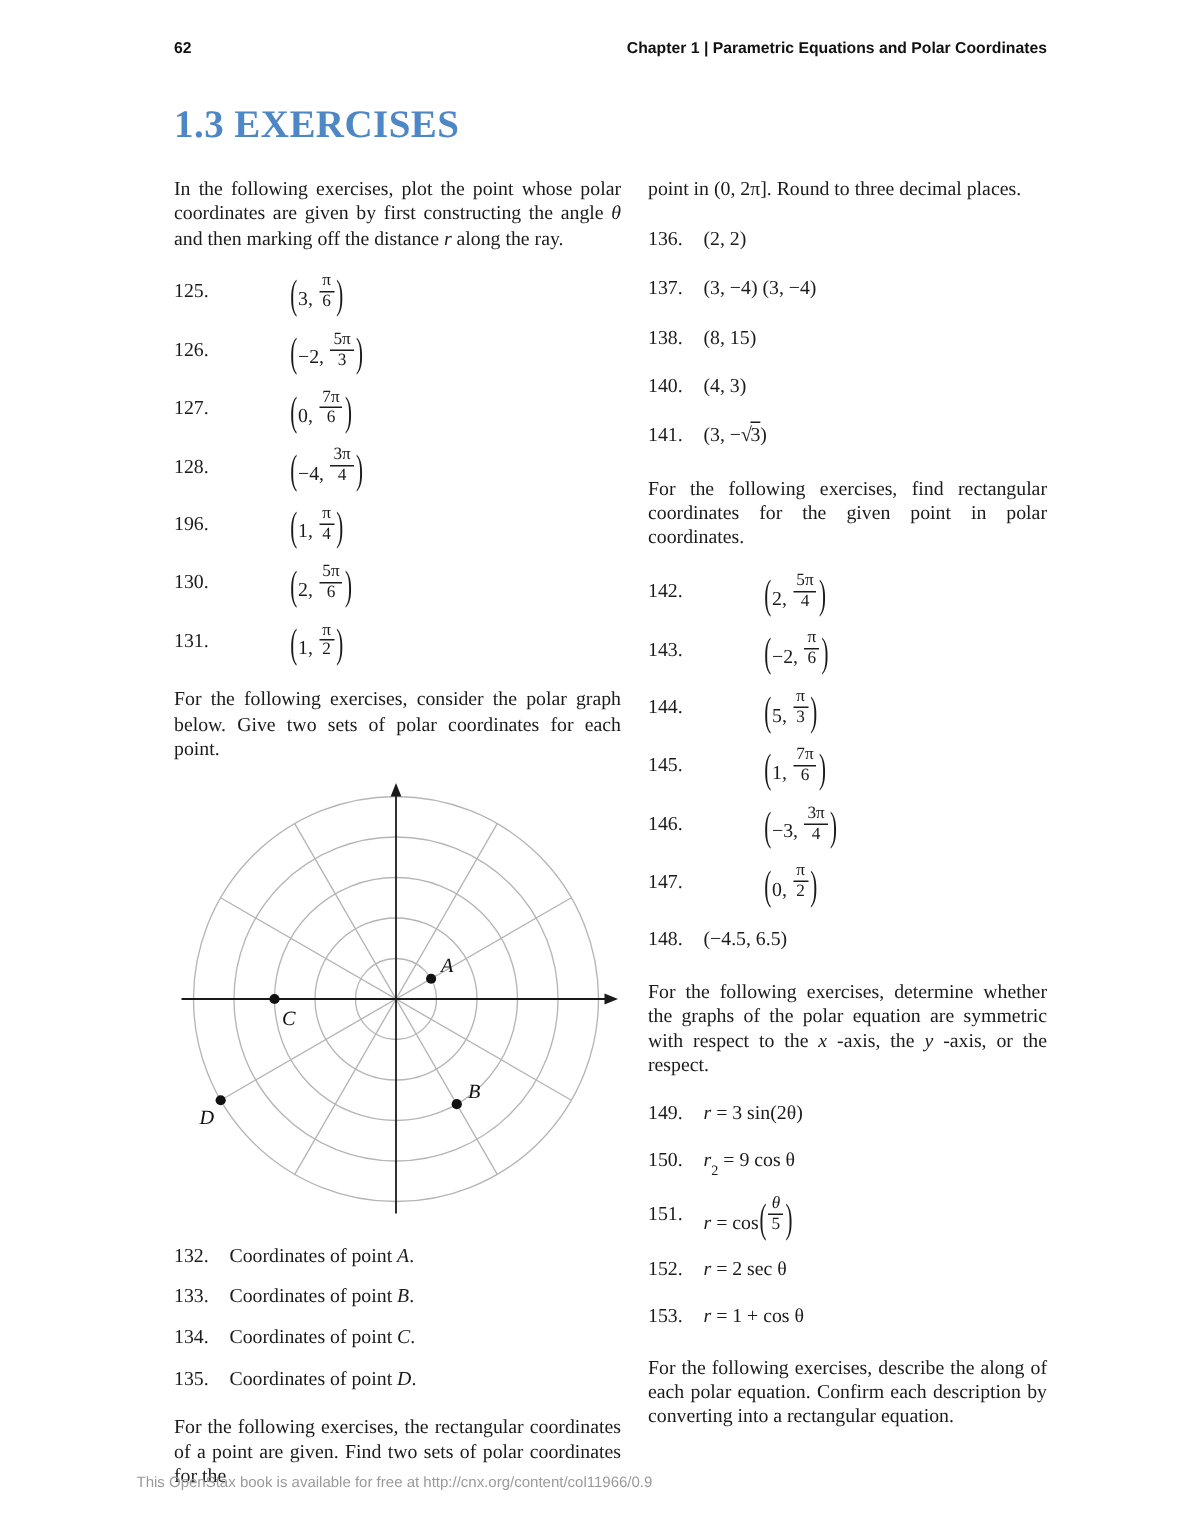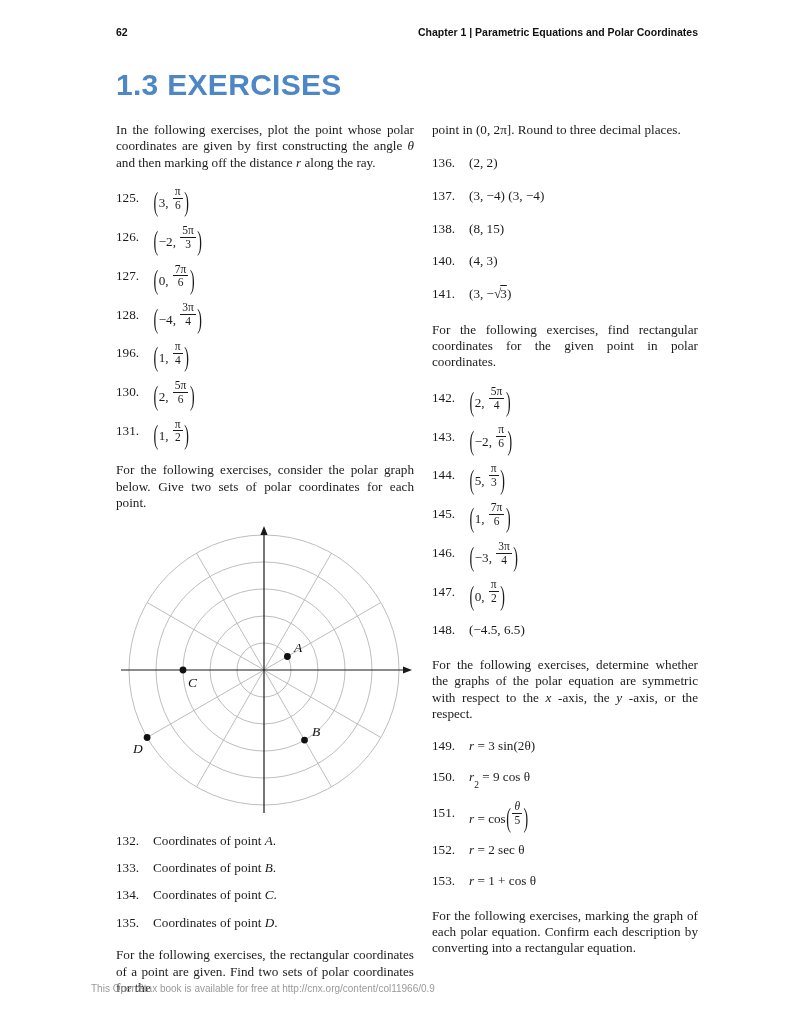--- a/index.html
+++ b/index.html
@@ -1,30 +1,30 @@
 <!DOCTYPE html>
 <html><head>
 <meta charset="utf-8">
 <style>
   html,body{margin:0;padding:0;background:#ffffff;}
   body{width:791px;height:1024px;overflow:hidden;font-family:"Liberation Serif",serif;color:#1b1b1b;}
   .page{position:relative;width:791px;height:1024px;box-sizing:border-box;padding:26px 93px 0 116px;}
   .hdr{display:flex;justify-content:space-between;align-items:baseline;font-family:"Liberation Sans",sans-serif;font-size:10.5px;font-weight:bold;color:#111;}
-  .title{font-family:Liberation Sans, sans-serif;font-weight:bold;font-size:30px;letter-spacing:.3px;margin:30px 0 20px 0;}
+  .title{font-family:Liberation Serif, serif;font-weight:bold;font-size:26px;letter-spacing:.3px;margin:30px 0 20px 0;}
   .cols{display:flex;gap:18px;}
   .col{font-size:13.2px;line-height:1.24;}
   .col.left{width:298px;}
   .col.right{width:290px;}
   .para{text-align:justify;margin:0 0 14px 0;}
   .it{font-style:italic;}
   .ex-list{margin:0;}
   .ex-row{display:flex;align-items:center;margin:15px 0;}
   .ex-row.simple{margin:16.5px 0;}
   .ex-row.pt{margin:11px 0;}
-  .ex-row.tall{margin:12px 0;}
+  .ex-row.tall{margin:12px 0;gap:40px;}
   .ex-row.eq{margin:15px 0;}
   .ex-no{flex:none;width:37px;}
   .math{display:inline-flex;align-items:flex-end;white-space:pre;}
   .frac{display:inline-block;vertical-align:middle;text-align:center;font-size:11.5px;line-height:1.12;margin:0 1px;}
   .fnum{display:block;padding:0 2px;}
   .fnum:not(:empty){border-bottom:1px solid #1b1b1b;}
   .fden{display:block;}
   .bigp{display:inline-block;transform:scaleY(1.95);transform-origin:center;font-size:14px;padding:0 .5px;}
   .sup{font-size:9.5px;vertical-align:super;line-height:0;}
   .rad:not(:empty){text-decoration:overline;}
@@ -262,19 +262,19 @@
     <span class="ex-no">152.</span>
     <span class="math"><span class="it">r</span><span class="sup"></span><span> = 2 sec θ</span><span class="bigp"></span><span class="frac"><span class="fnum it"></span><span class="fden"></span></span><span class="bigp"></span></span>
   </div>
 
   <div class="ex-row eq">
     <span class="ex-no">153.</span>
     <span class="math"><span class="it">r</span><span class="sup"></span><span> = 1 + cos θ</span><span class="bigp"></span><span class="frac"><span class="fnum it"></span><span class="fden"></span></span><span class="bigp"></span></span>
   </div>
 </div>
 
-      <p class="para" style="margin-top:18px;">For the following exercises, marking the graph of each polar equation. Confirm each description by converting into a rectangular equation.</p>
+      <p class="para" style="margin-top:18px;">For the following exercises, describe the along of each polar equation. Confirm each description by converting into a rectangular equation.</p>
     </div>
 
   </div>
 
   <div class="ftr">This OpenStax book is available for free at http://cnx.org/content/col11966/0.9</div>
 </div>
 
 </body></html>

